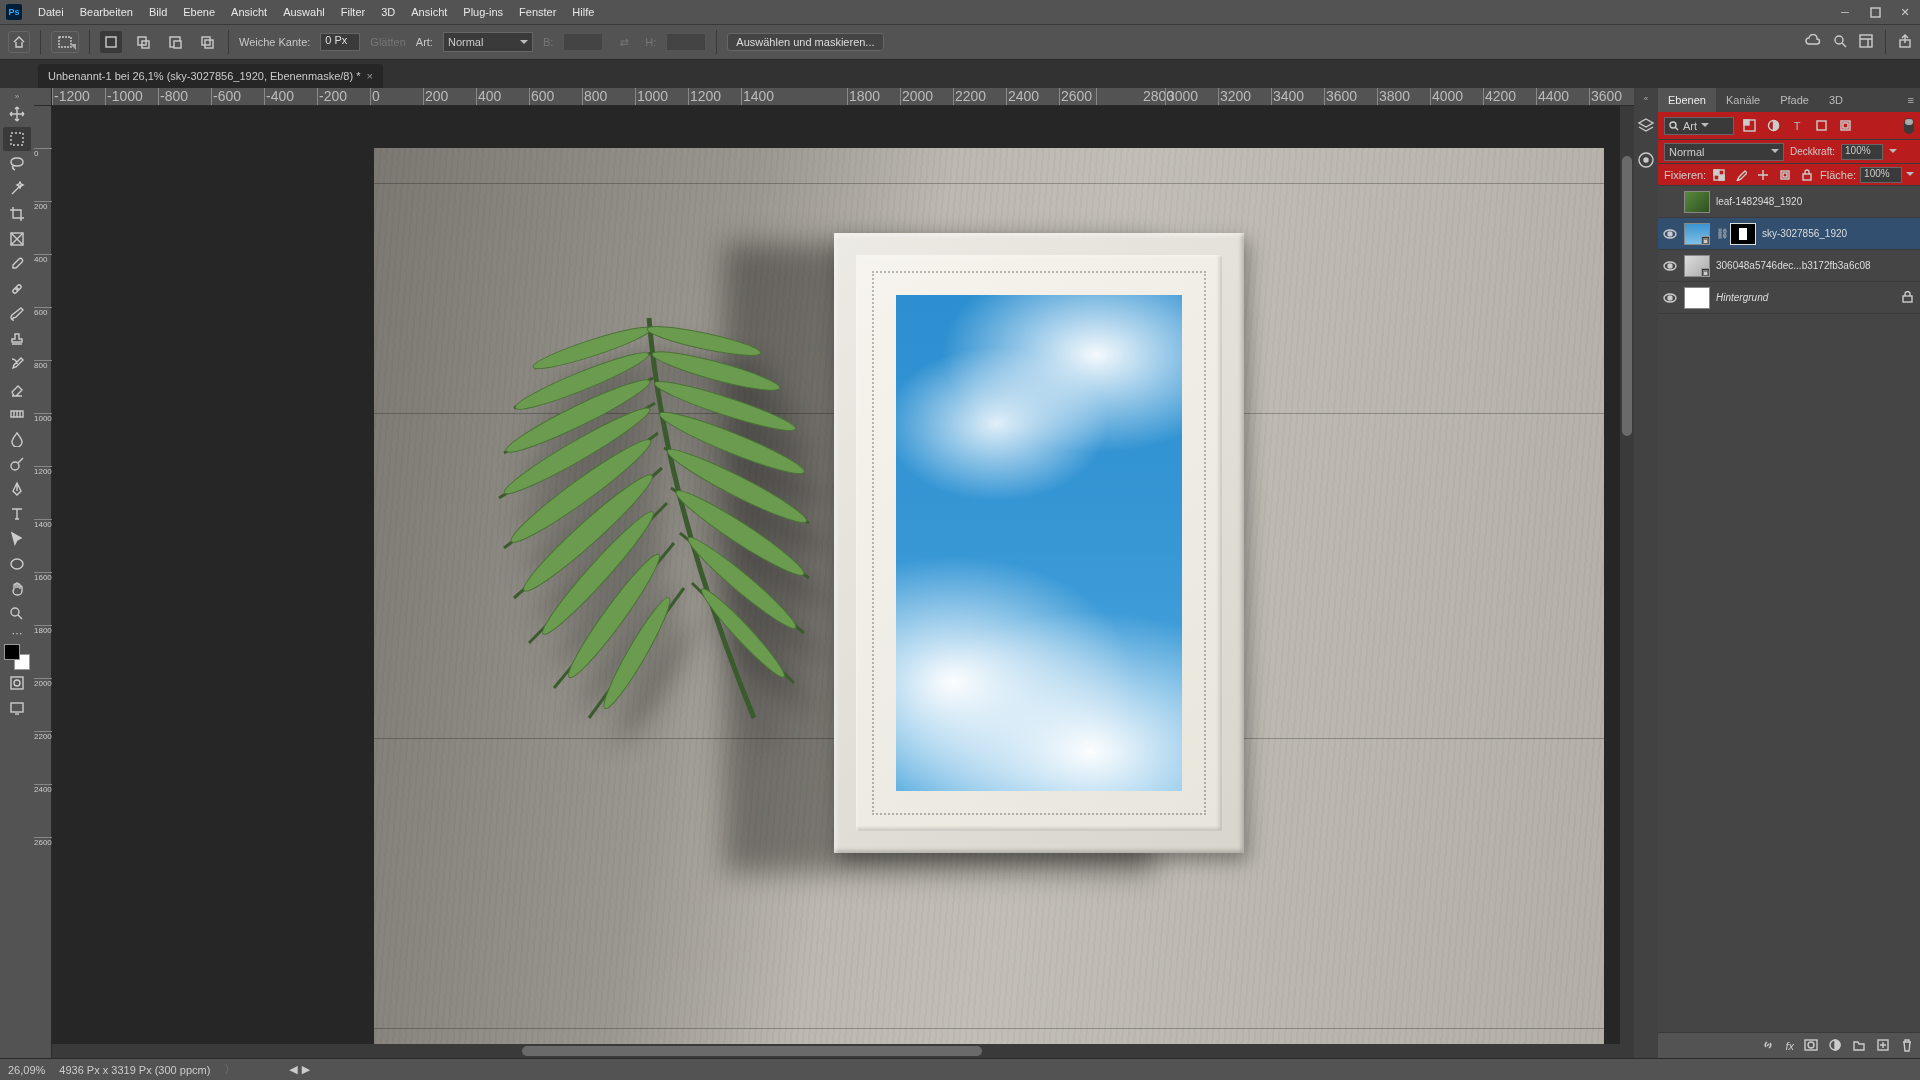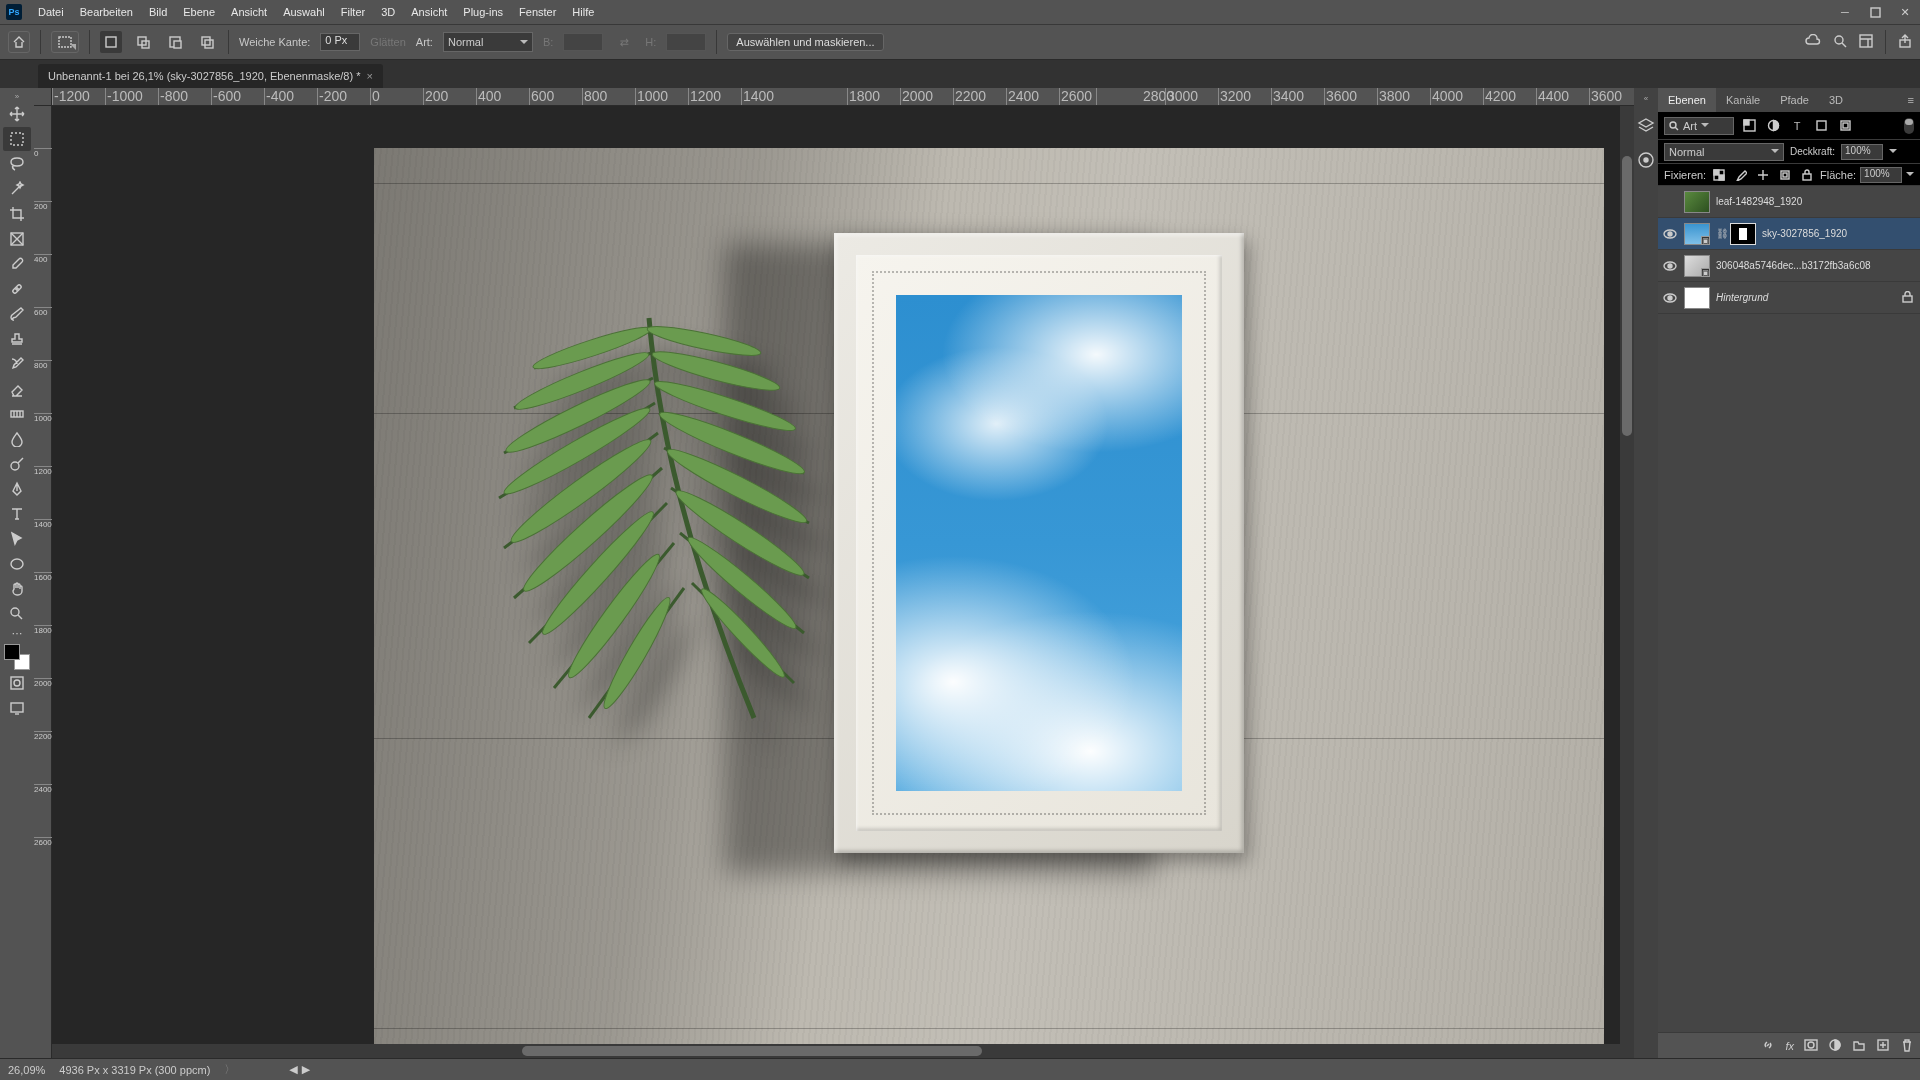--- a/index.html
+++ b/index.html
@@ -57,21 +57,21 @@
   radial-gradient(ellipse 260px 180px at 20% 78%,rgba(255,255,255,.98),rgba(255,255,255,0) 70%),
   radial-gradient(ellipse 300px 200px at 68% 92%,rgba(255,255,255,.99),rgba(255,255,255,0) 70%),
   radial-gradient(ellipse 160px 110px at 35% 26%,rgba(255,255,255,.85),rgba(255,255,255,0) 70%),
   linear-gradient(180deg,#2d8fd0 0%,#3797d5 50%,#4ea7de 100%)}
 .scroll-h{position:absolute;bottom:0;left:18px;right:0;height:14px;background:#3a3a3a}
 .scroll-h .thumb{position:absolute;top:2px;left:470px;width:460px;height:10px;background:#6a6a6a;border-radius:5px}
 .scroll-v{position:absolute;top:18px;right:0;bottom:14px;width:14px;background:#3a3a3a}
 .scroll-v .thumb{position:absolute;left:2px;top:50px;width:10px;height:280px;background:#6a6a6a;border-radius:5px}
 
 .right-dock{width:24px;background:#424242;display:flex;flex-direction:column;align-items:center;padding-top:6px;gap:14px}
-.panels{width:262px;background:#000000;display:flex;flex-direction:column}
+.panels{width:262px;background:#b91c1c;display:flex;flex-direction:column}
 .panel-tabs{height:24px;display:flex;align-items:center;background:#424242}
 .ptab{padding:0 10px;height:24px;display:flex;align-items:center;color:#bbb;cursor:pointer;font-size:11px}
 .ptab.act{background:#535353;color:#eee}
 .panel-menu{margin-left:auto;padding:0 6px;color:#bbb}
 
 .layer-filter{height:28px;display:flex;align-items:center;padding:0 6px;gap:6px;border-bottom:1px solid #3a3a3a}
 .lfilter{background:#3a3a3a;border:1px solid #666;height:18px;flex:1;display:flex;align-items:center;padding:0 4px;gap:4px;max-width:70px}
 .lf-ico{width:18px;height:18px;display:flex;align-items:center;justify-content:center;color:#bbb}
 .lswitch{width:10px;height:16px;margin-left:auto;background:#3a3a3a;border-radius:5px;position:relative}
 .lswitch::after{content:"";position:absolute;top:1px;left:1px;width:8px;height:6px;background:#aaa;border-radius:3px}

